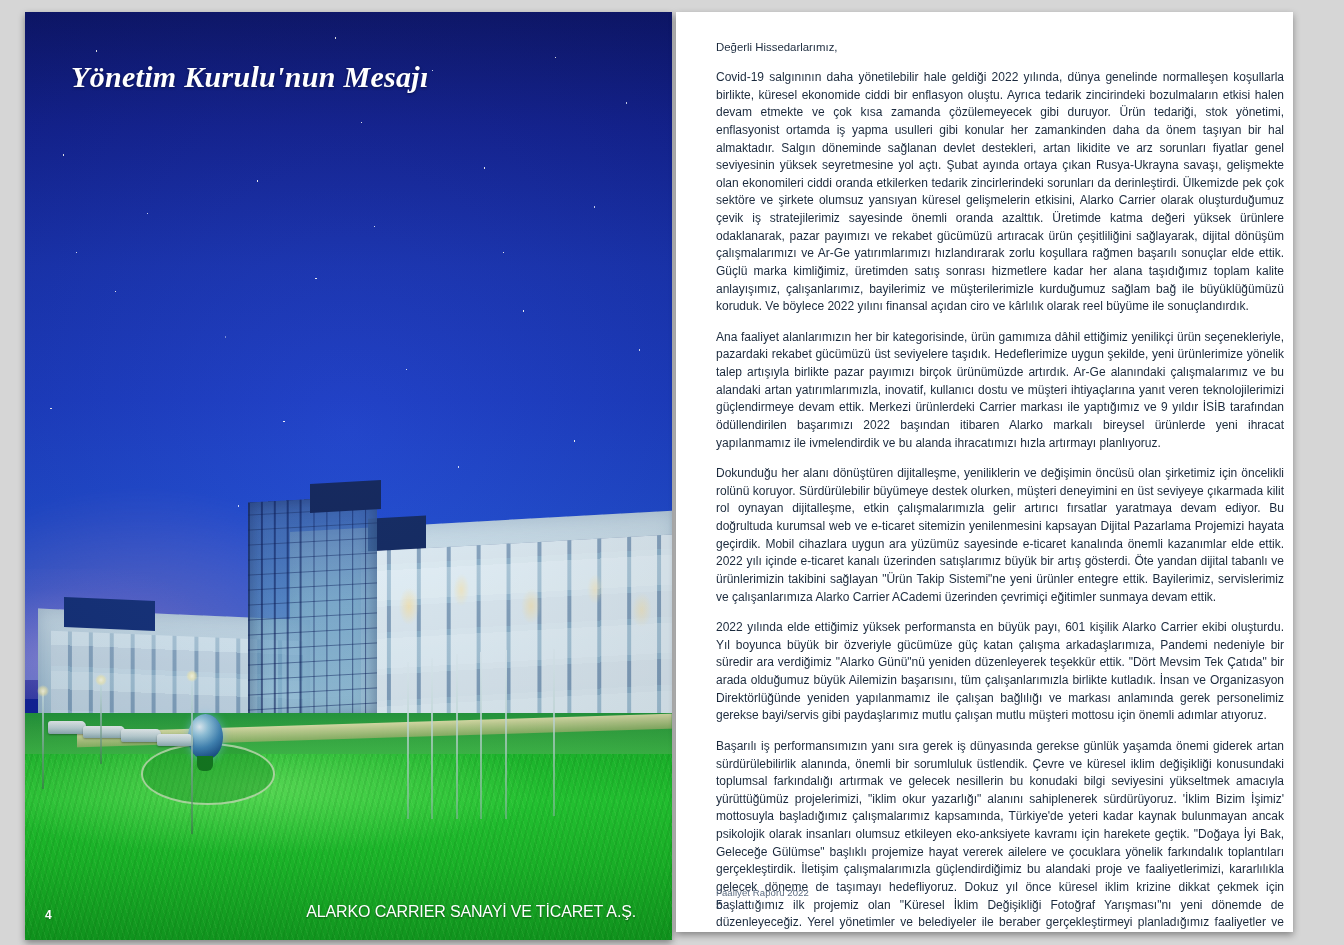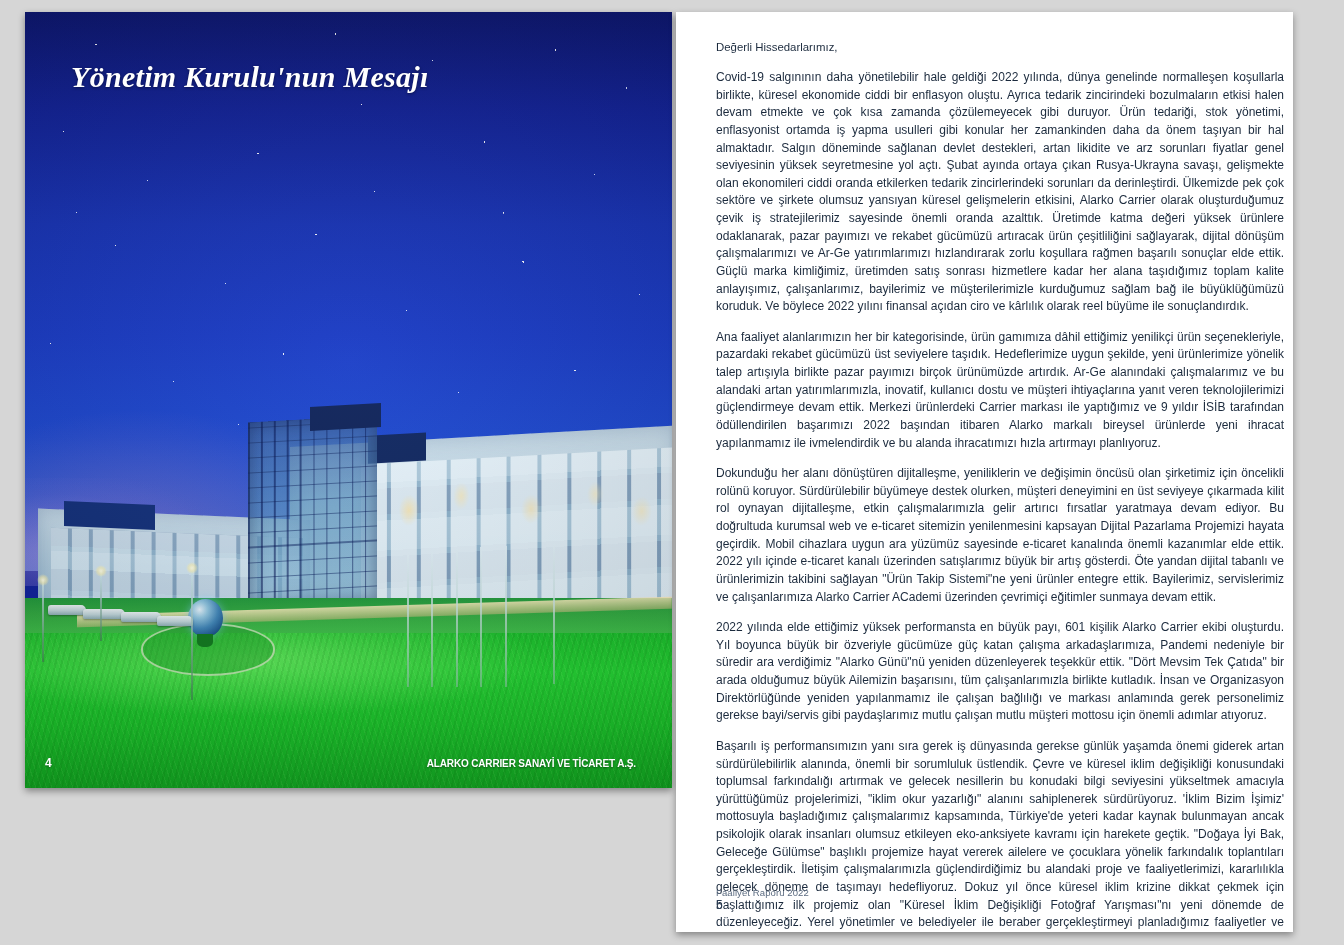--- a/index.html
+++ b/index.html
@@ -22,21 +22,21 @@
     height: 945px;
     background: #d6d6d6;
   }
 
   
   .page-left {
     position: absolute;
     left: 25px;
     top: 12px;
     width: 647px;
-    height: 776px;
+    height: 928px;
     overflow: hidden;
     background: #0d1f9e;
     box-shadow: 0 3px 7px rgba(0,0,0,0.40);
   }
 
   .photo {
     position: absolute;
     inset: 0;
     overflow: hidden;
   }
@@ -361,22 +361,22 @@
     font-size: 12px;
     font-weight: 600;
     text-shadow: 0 1px 2px rgba(0,0,0,0.35);
   }
 
   .photo-caption {
     position: absolute;
     right: 36px;
     bottom: 19px;
     color: #ffffff;
-    font-size: 10px;
-    font-weight: 700;
+    font-size: 16px;
+    font-weight: 400;
     letter-spacing: -0.15px;
     text-shadow: 0 1px 2px rgba(0,0,0,0.45);
     white-space: nowrap;
   }
 
   
   .page-right {
     position: absolute;
     left: 676px;
     top: 12px;

